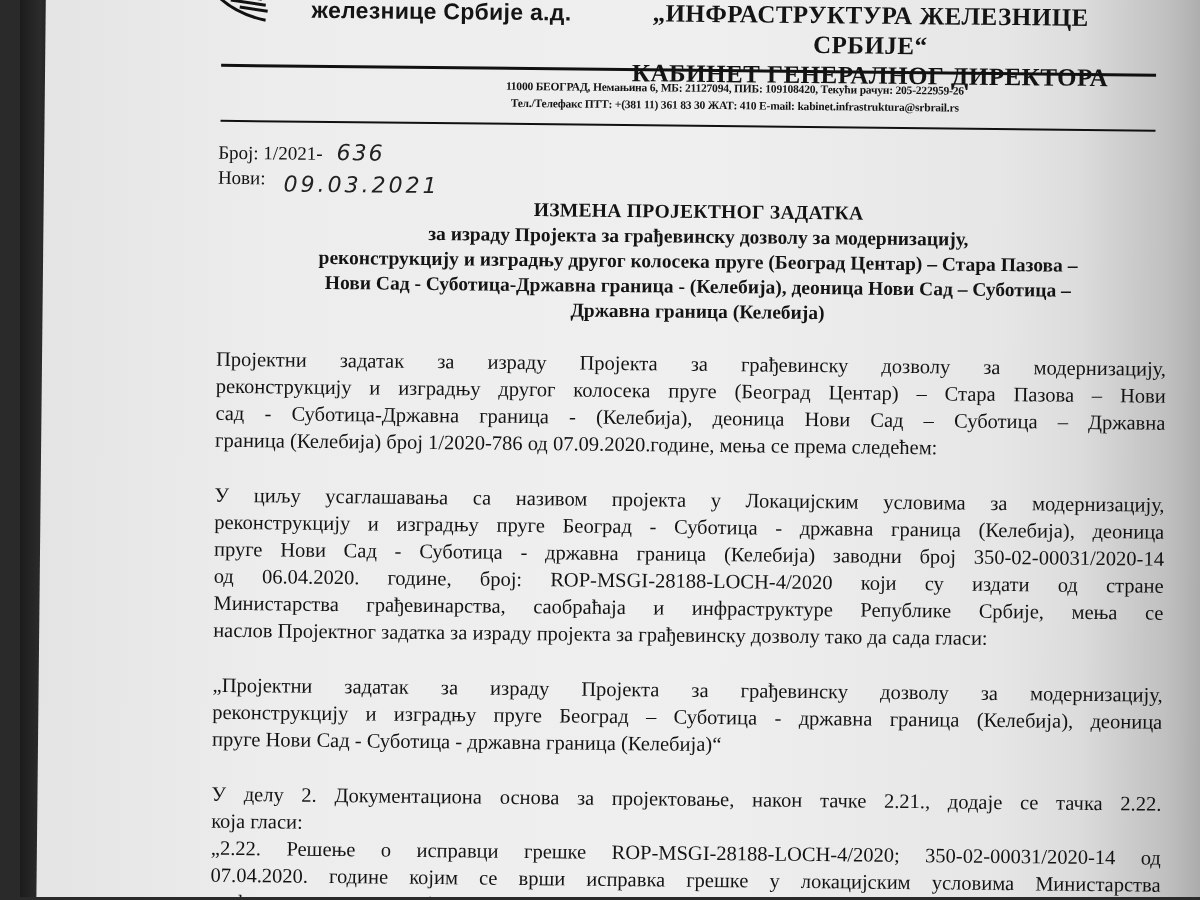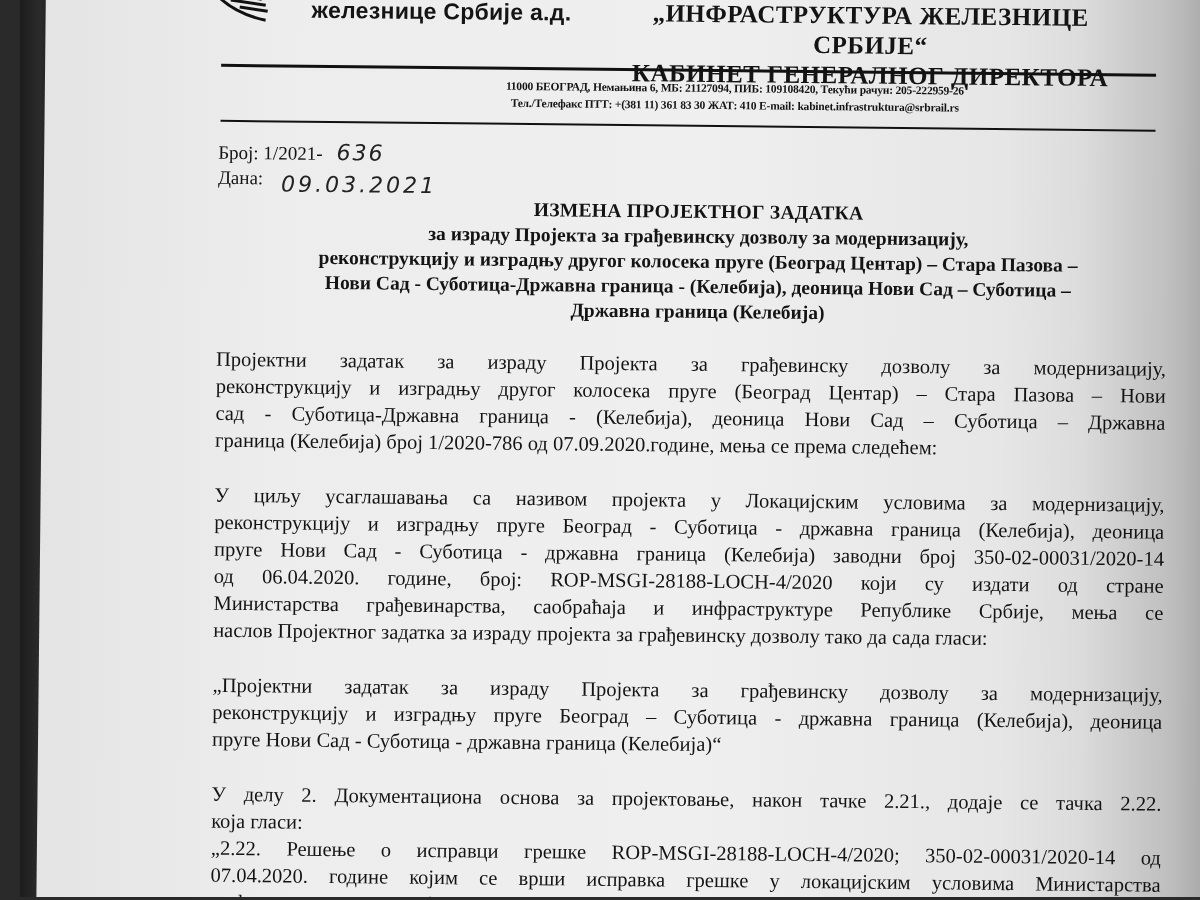--- a/index.html
+++ b/index.html
@@ -173,21 +173,21 @@
       <div>11000 БЕОГРАД, Немањина 6, МБ: 21127094, ПИБ: 109108420, Текући рачун: 205-222959-26</div>
       <div>Тел./Телефакс ПТТ: +(381 11) 361 83 30  ЖАТ: 410  E-mail: kabinet.infrastruktura@srbrail.rs</div>
     </div>
     <div class="rule r2"></div>
 
     <div class="ref">
       <div>
         <span>Број: 1/2021-</span><span class="hand">636</span>
       </div>
       <div>
-        <span>Дана:</span><span class="hand date">09.03.2021</span>
+        <span>Нови:</span><span class="hand date">09.03.2021</span>
       </div>
     </div>
 
     <div class="title-block">
       <div class="main-title">ИЗМЕНА ПРОЈЕКТНОГ ЗАДАТКА</div>
       <div>за израду Пројекта за грађевинску дозволу за модернизацију,</div>
       <div>реконструкцију и изградњу другог колосека пруге (Београд Центар) – Стара Пазова –</div>
       <div>Нови Сад - Суботица-Државна граница - (Келебија), деоница Нови Сад – Суботица –</div>
       <div>Државна граница (Келебија)</div>
     </div>

